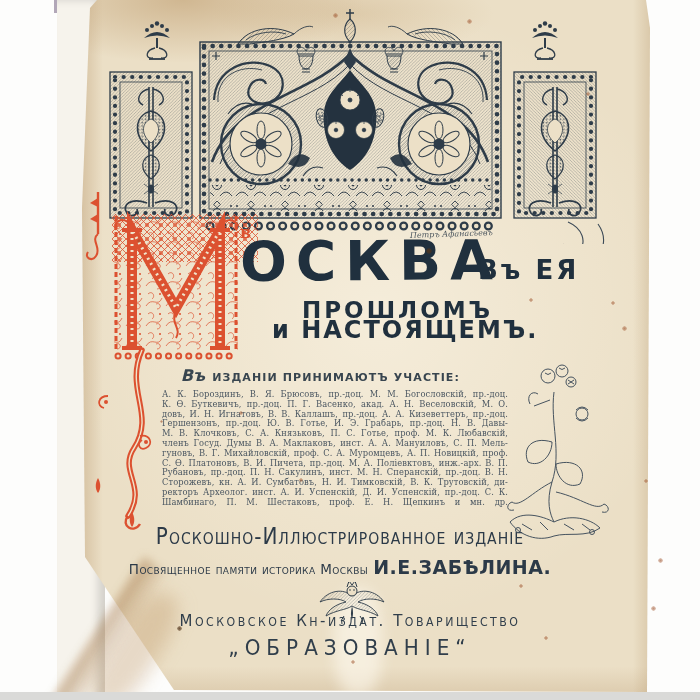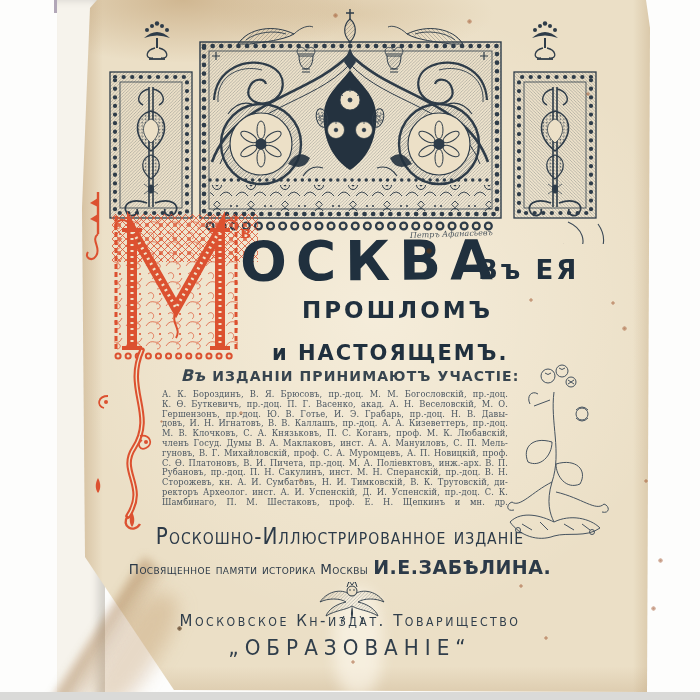--- a/index.html
+++ b/index.html
@@ -34,25 +34,25 @@
   svg{position:absolute;display:block;}
   .headpiece{left:98px;top:4px;}
   .redblock{left:84px;top:190px;}
   .maskvig{left:314px;top:582px;}
   .flower{left:492px;top:352px;}
 
   .t{position:absolute;color:#20303e;font-weight:bold;white-space:nowrap;}
   .t-main{left:240px;top:229px;font-size:55px;letter-spacing:9px;transform:rotate(-.4deg);}
   .t-vyeya{left:478px;top:255px;font-size:26px;letter-spacing:3px;}
   .t-proshlom{left:302px;top:297px;font-size:23px;letter-spacing:3px;}
-  .t-nast{left:272px;top:341px;font-size:21px;letter-spacing:2px;}
+  .t-nast{left:272px;top:316px;font-size:24px;letter-spacing:2px;}
 
   .part-head{position:absolute;left:182px;top:368px;display:flex;align-items:flex-end;gap:6px;color:#38454f;}
   .part-head .mono{font-size:16px;font-weight:bold;transform:skewX(-14deg);line-height:1;}
-  .part-head .hd{font-size:14px;font-weight:bold;letter-spacing:1.1px;line-height:1;padding-bottom:1px;}
+  .part-head .hd{font-size:11px;font-weight:bold;letter-spacing:1.1px;line-height:1;padding-bottom:1px;}
 
   .contrib{position:absolute;left:162px;top:390px;width:346px;color:#4a5661;
            font-family:"DejaVu Serif",serif;font-size:8.3px;line-height:9.8px;letter-spacing:.1px;}
   .contrib .ln{text-align:justify;text-align-last:justify;white-space:nowrap;}
 
   .ed1{position:absolute;left:130px;top:524px;width:420px;text-align:center;color:#2c3a48;
        font-variant:small-caps;font-size:20px;letter-spacing:1px;transform:scaleY(1.12);}
   .ed2{position:absolute;left:120px;top:556px;width:440px;text-align:center;color:#2c3a48;white-space:nowrap;}
   .ed2 .pre{font-variant:small-caps;font-size:13.5px;letter-spacing:.4px;}
   .ed2 .name{font-size:19px;font-weight:bold;letter-spacing:.5px;}
@@ -250,23 +250,23 @@
   <div class="t t-nast">и НАСТОЯЩЕМЪ.</div>
 
   <div class="part-head">
     <span class="mono">Въ</span>
     <span class="hd">ИЗДАНІИ ПРИНИМАЮТЪ УЧАСТІЕ:</span>
   </div>
   <div class="contrib">
 
       <div class="ln">А. К. Бороздинъ, В. Я. Брюсовъ, пр.-доц. М. М. Богословскій, пр.-доц.</div>
       <div class="ln">К. Ѳ. Буткевичъ, пр.-доц. П. Г. Васенко, акад. А. Н. Веселовскій, М. О.</div>
+      <div class="ln">довъ, И. Н. Игнатовъ, В. В. Каллашъ, пр.-доц. А. А. Кизеветтеръ, пр.-доц.</div>
       <div class="ln">Гершензонъ, пр.-доц. Ю. В. Готье, И. Э. Грабарь, пр.-доц. Н. В. Давы-</div>
-      <div class="ln">довъ, И. Н. Игнатовъ, В. В. Каллашъ, пр.-доц. А. А. Кизеветтеръ, пр.-доц.</div>
-      <div class="ln">М. В. Клочковъ, С. А. Князьковъ, П. С. Коганъ, проф. М. К. Любавскій,</div>
+      <div class="ln">М. В. Клочковъ, С. А. Князьковъ, П. С. Готье, проф. М. К. Любавскій,</div>
       <div class="ln">членъ Госуд. Думы В. А. Маклаковъ, инст. А. А. Мануиловъ, С. П. Мель-</div>
       <div class="ln">гуновъ, В. Г. Михайловскій, проф. С. А. Муромцевъ, А. П. Новицкій, проф.</div>
       <div class="ln">С. Ѳ. Платоновъ, В. И. Пичета, пр.-доц. М. А. Поліевктовъ, инж.-арх. В. П.</div>
       <div class="ln">Рубановъ, пр.-доц. П. Н. Сакулинъ, инст. М. Н. Сперанскій, пр.-доц. В. Н.</div>
       <div class="ln">Сторожевъ, кн. А. И. Сумбатовъ, Н. И. Тимковскій, В. К. Трутовскій, ди-</div>
       <div class="ln">ректоръ Археолог. инст. А. И. Успенскій, Д. И. Успенскій, пр.-доц. С. К.</div>
       <div class="ln">Шамбинаго, П. М. Шестаковъ, проф. Е. Н. Щепкинъ и мн. др.</div>
     </div>
 
   <div class="ed1">Роскошно-Иллюстрированное изданіе</div>

